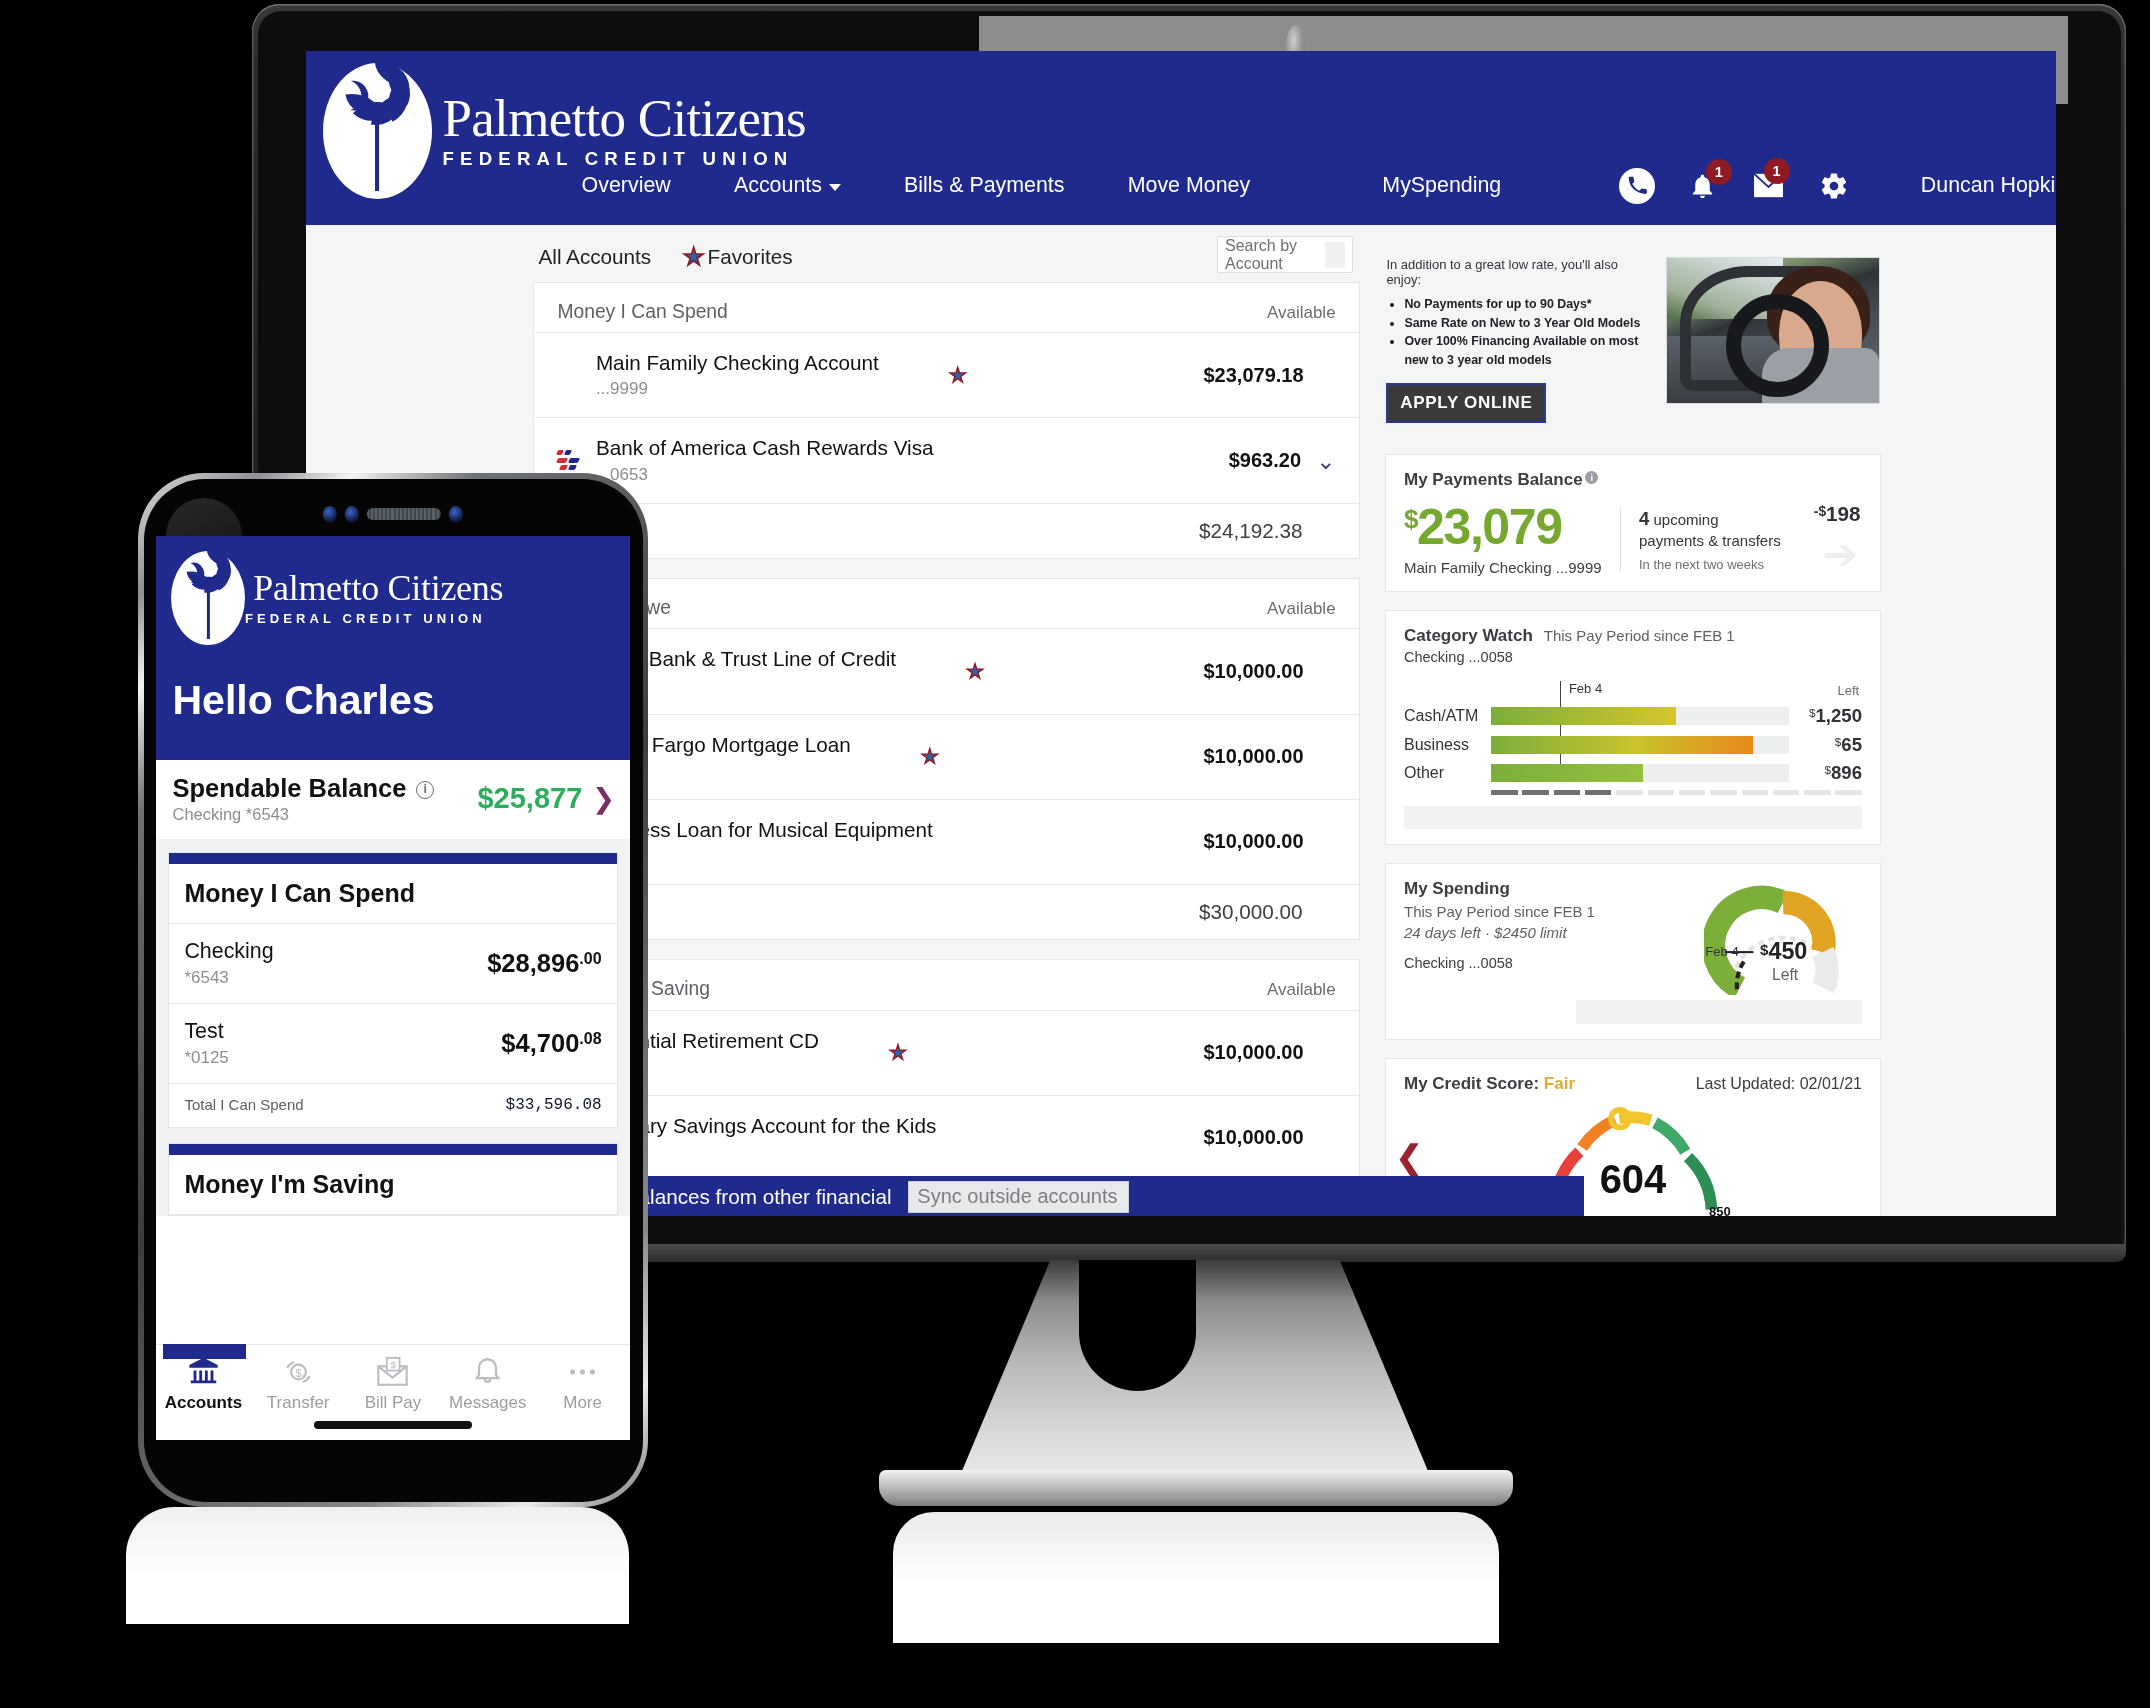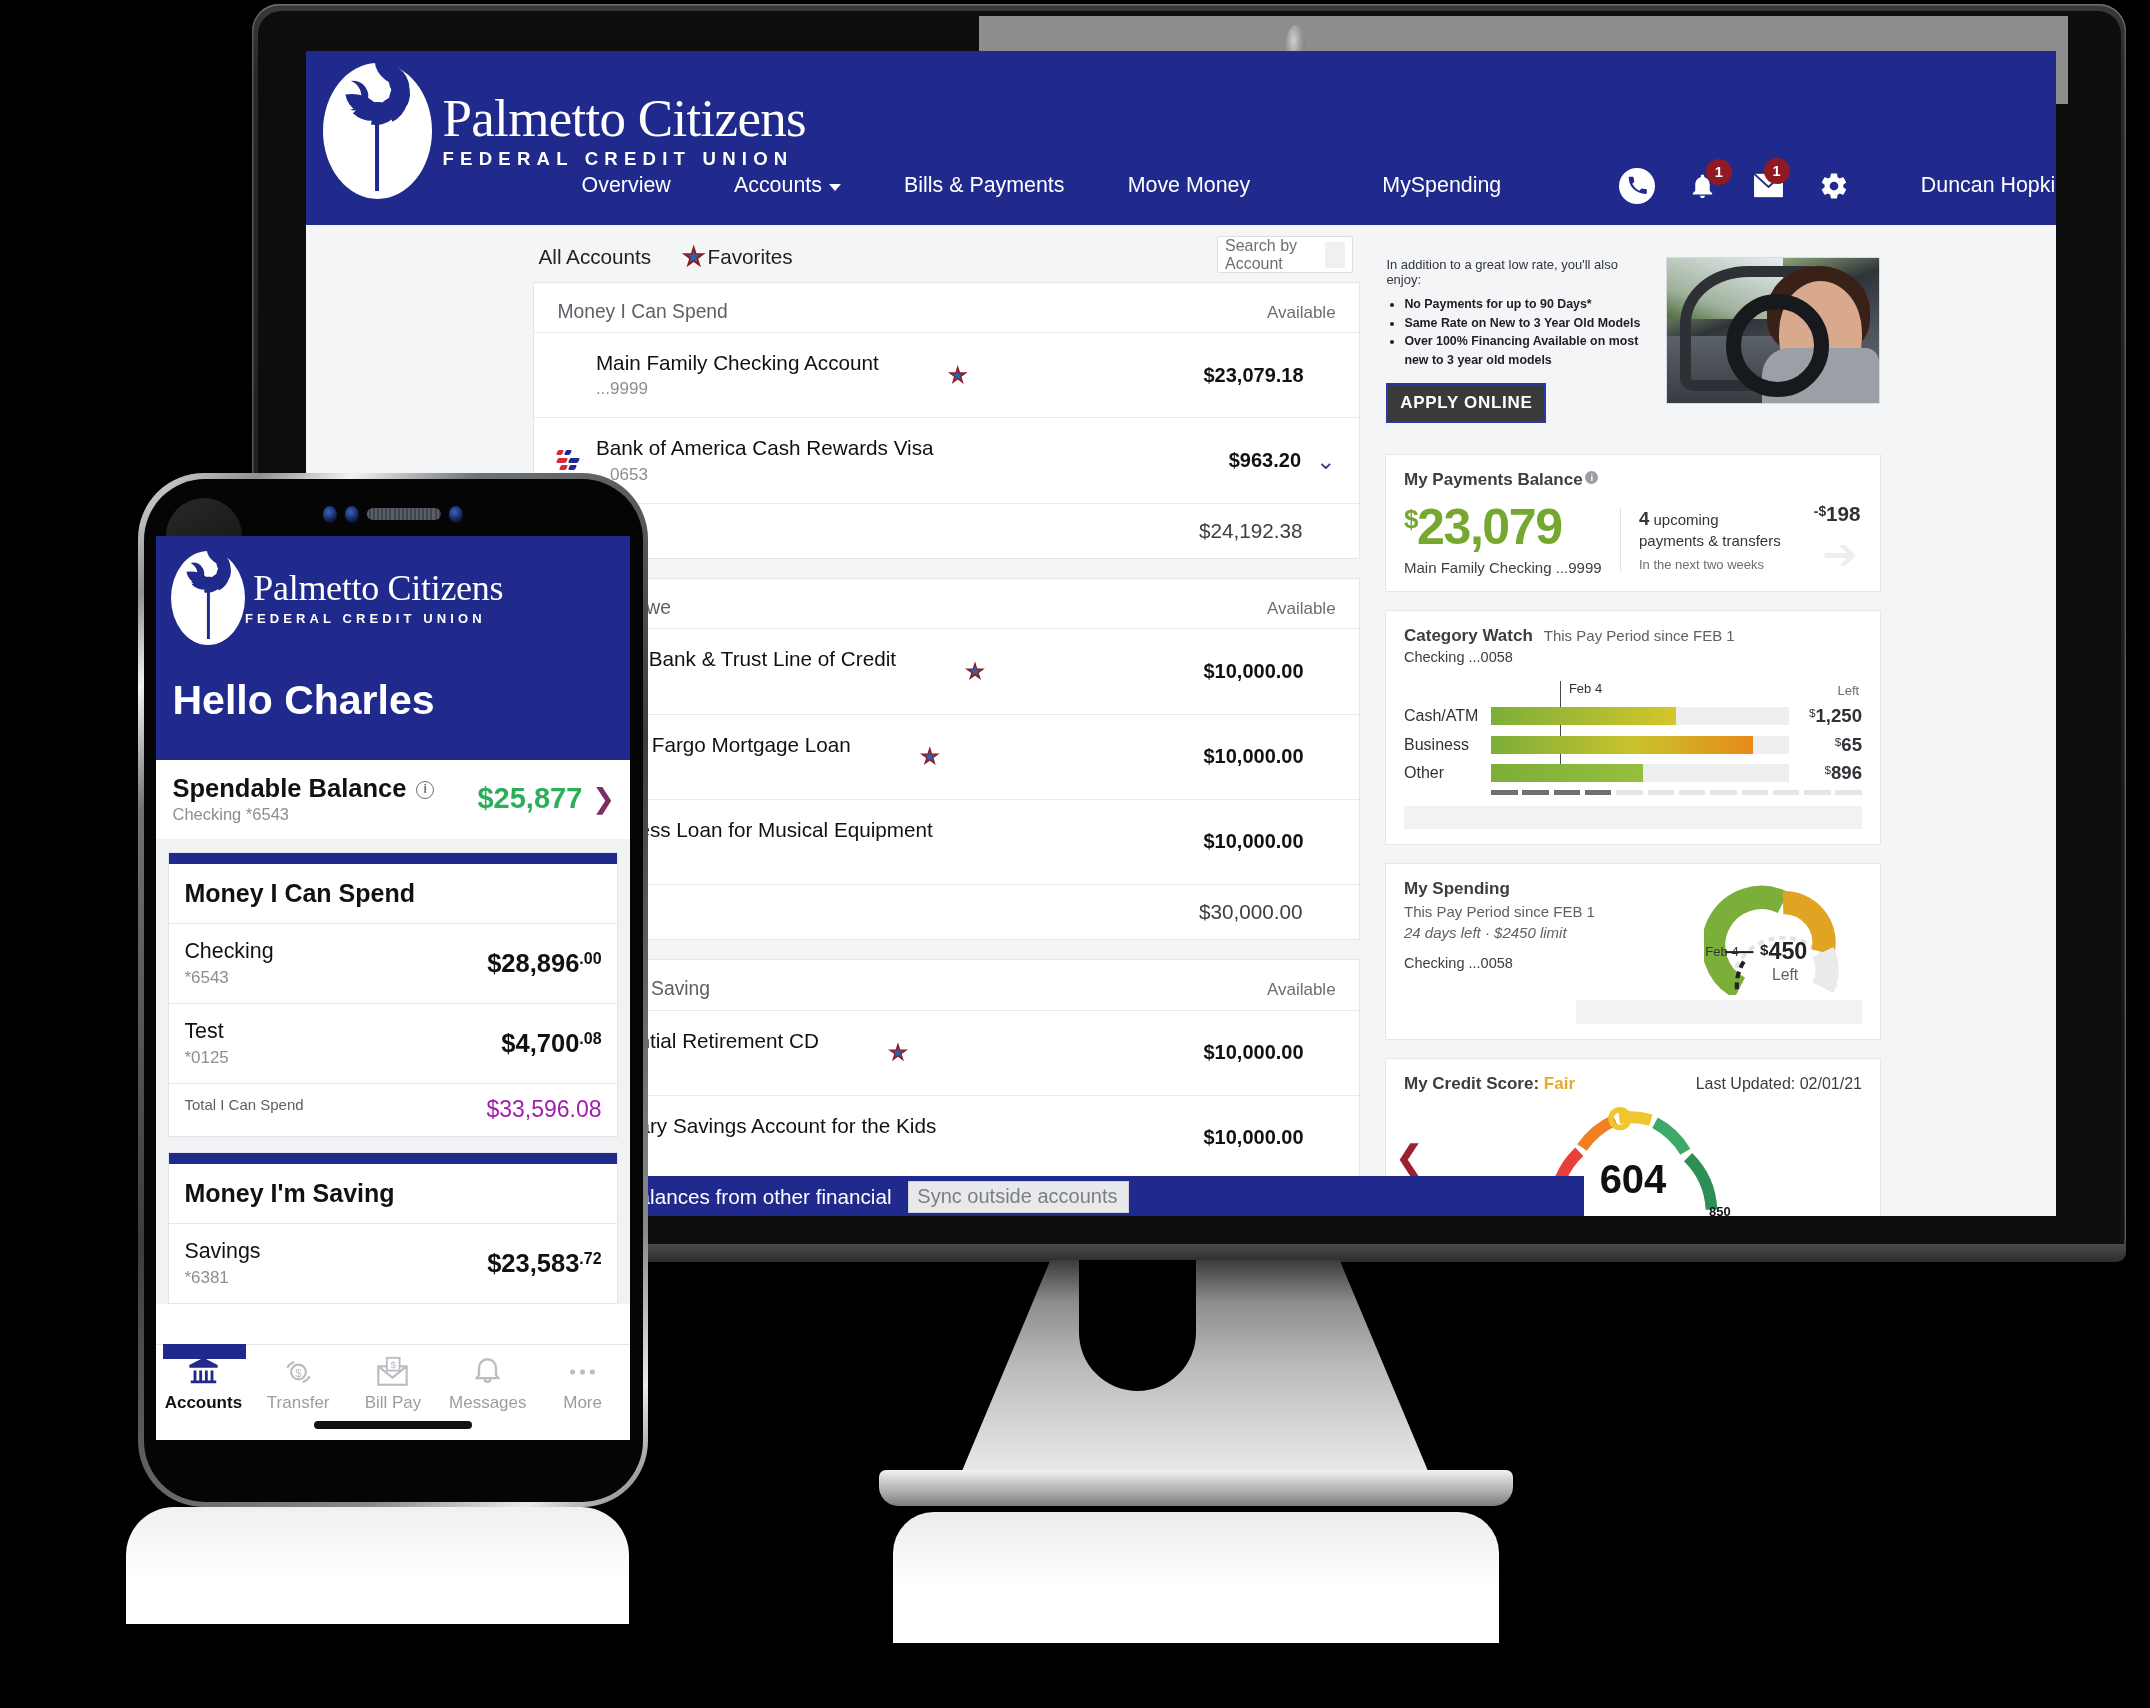--- a/index.html
+++ b/index.html
@@ -238,21 +238,21 @@
   .ph-card { background:#fff; border:0.7px solid #e2e4e7; margin-bottom:15px; }
   .ph-card-top { height:11px; background:#1f2a8c; }
   .ph-card-h { font-size:25px; font-weight:700; color:#111; padding:15px 15px 15px 15px; border-bottom:0.7px solid #e8e9eb; }
   .ph-acct { display:flex; align-items:center; padding: 15px 15px; border-bottom:0.7px solid #e8e9eb; }
   .ph-an { font-size:21.4px; color:#111; }
   .ph-anum { font-size:17px; color:#8b8e93; margin-top:4.1px; }
   .ph-aamt { margin-left:auto; font-size:25.5px; font-weight:700; color:#111; }
   .ph-aamt sup { font-size:16px; vertical-align:8.3px; }
   .ph-tot { display:flex; padding: 12.4px 15px; }
   .ph-tot-l { font-size:15px; color:#5d6066; }
-  .ph-tot-r { margin-left:auto; font-size:23px; color:#a21caf; }
+  .ph-tot-r { margin-left:auto; font-size:16px; color:#0f172a;font-family:Liberation Mono, monospace; }
   .ph-tabbar { position:absolute; left:0; bottom:0; width:100%; background:#fff; border-top:0.7px solid #e4e6e9; padding: 9.6px 0 6.9px 0;}
   .ph-tab-accent { position:absolute; left:6.9px; top:-1.4px; width:83px; height:15px; background:#1f2a8c; }
   .ph-tabs { display:flex; align-items:flex-end; }
   .ph-tab { flex:1; display:flex; flex-direction:column; align-items:center; gap:4.1px; cursor:pointer;}
   .ph-tab-lab { font-size:17px; color:#9a9da2; }
   .ph-tab.active .ph-tab-lab { color:#111; font-weight:700; }
   .ph-homebar { width:158px; height:7.6px; background:#111; border-radius:4.1px; margin: 8.3px auto 4.1px auto; }
   .ph-reflect { position:absolute; left:-12.4px; top:1034px; width:503px; height:117px;
     background:linear-gradient(180deg, rgba(255,255,255,0.94), #fff 60%); border-radius:48px 48px 0 0; }
 
@@ -699,27 +699,20 @@
           </div>
           <div class="ph-tot">
             <span class="ph-tot-l">Total I Can Spend</span>
             <span class="ph-tot-r">$33,596.08</span>
           </div>
         </div>
 
         <div class="ph-card">
           <div class="ph-card-top"></div>
           <div class="ph-card-h">Money I'm Saving</div>
-          <div class="ph-acct" style="border-bottom:none;">
-            <div>
-              <div class="ph-an">Savings</div>
-              <div class="ph-anum">*6381</div>
-            </div>
-            <div class="ph-aamt"><span>$23,583</span><sup>.72</sup></div>
-          </div>
         </div>
       </div>
 
       <div class="ph-tabbar">
         <div class="ph-tab-accent"></div>
         <div class="ph-tabs">
           <div class="ph-tab active">
             <svg width="37" height="34" viewBox="0 0 24 24">
                 <path fill="#1f2a8c" d="M12 2 2 7v2h20V7L12 2zm-7 9v7H3v2h18v-2h-2v-7h-2v7h-2v-7h-2v7h-2v-7H9v7H7v-7H5z"></path>
               </svg>

